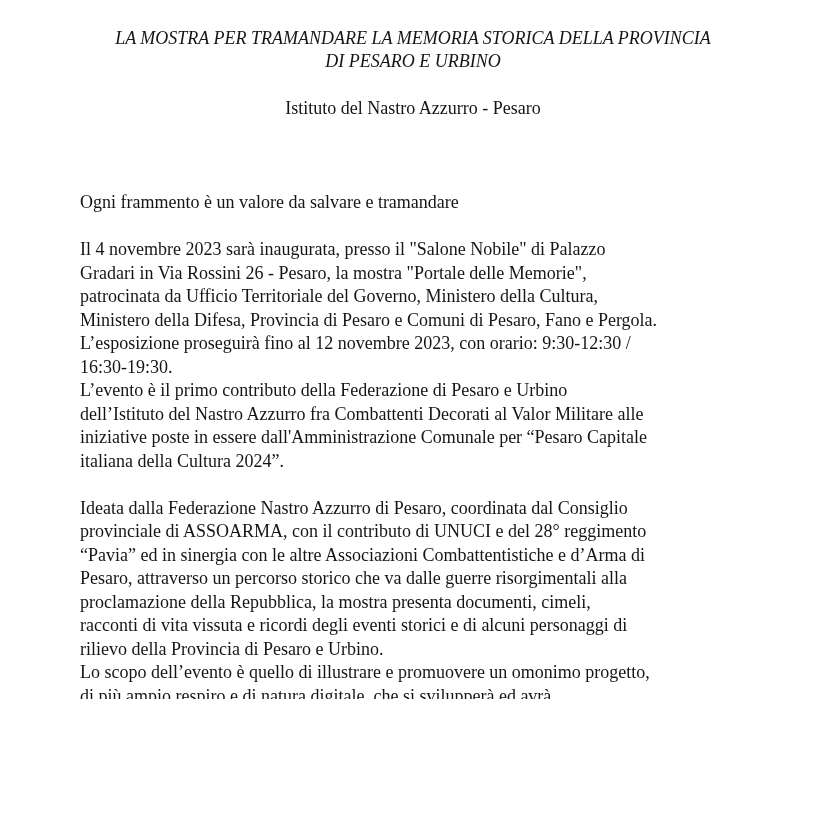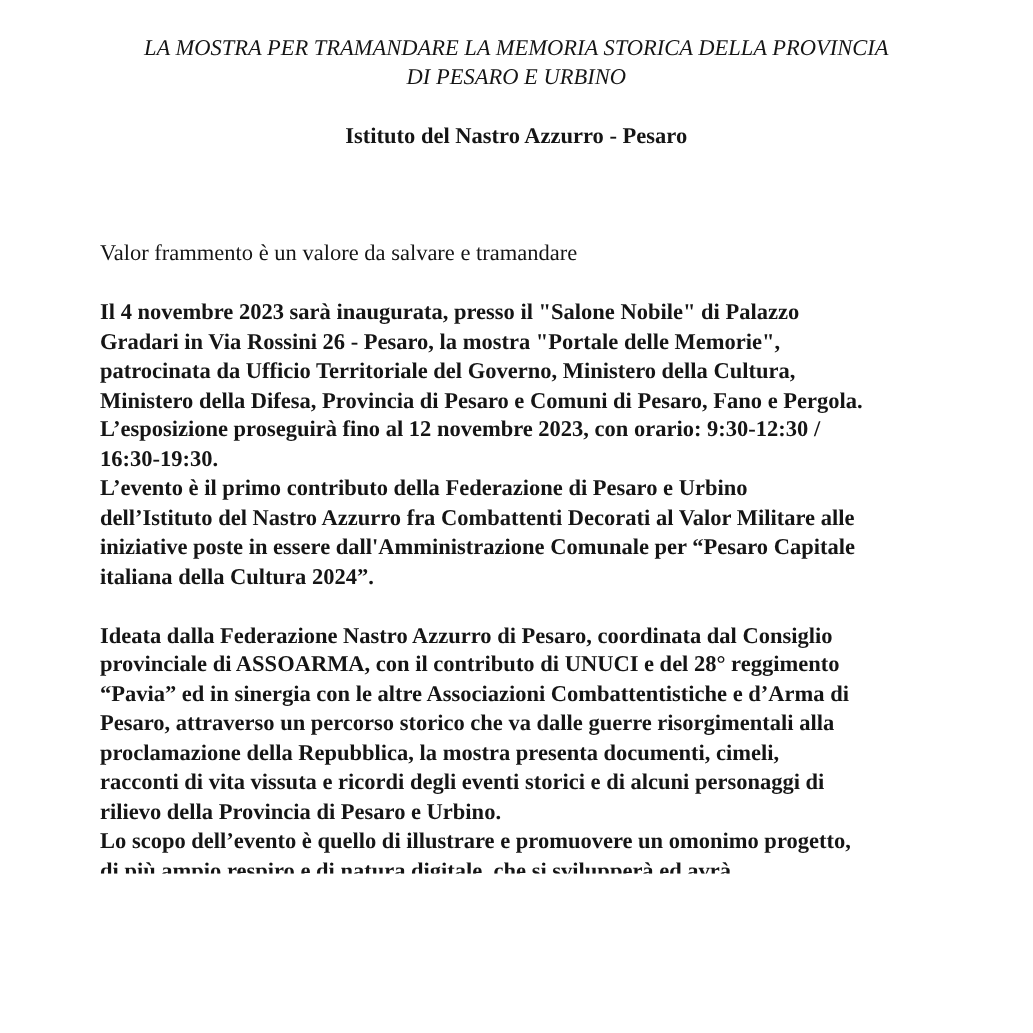--- a/index.html
+++ b/index.html
@@ -21,54 +21,52 @@
     text-align: center;
     white-space: pre-line;
   }
   .doc-title {
     font-style: italic;
     white-space: pre-line;
   }
   .doc-subtitle {
     font-style: normal;
     white-space: pre-line;
-    font-weight: bold;
   }
   .doc-body {
     margin-left: 80px;
     width: 692px;
     text-align: left;
   }
   .tagline {
     margin-top: 47px;
     white-space: pre-line;
   }
   .para {
     margin-top: 23.5px;
     white-space: pre-line;
-    font-weight: bold;
   }
   .doc-link {
     color: inherit;
     text-decoration: underline;
     text-underline-offset: 2px;
     cursor: pointer;
   }
 </style>
 </head>
 <body>
 
 <div class="page">
   <header class="doc-header">
     <div class="doc-title">LA MOSTRA PER TRAMANDARE LA MEMORIA STORICA DELLA PROVINCIA
 DI PESARO E URBINO</div>
     <div class="doc-subtitle">Istituto del Nastro Azzurro - Pesaro</div>
   </header>
   <main class="doc-body">
-    <p class="tagline">Valor frammento è un valore da salvare e tramandare</p>
+    <p class="tagline">Ogni frammento è un valore da salvare e tramandare</p>
     <p class="para">Il 4 novembre 2023 sarà inaugurata, presso il "Salone Nobile" di Palazzo
 Gradari in Via Rossini 26 - Pesaro, la mostra "Portale delle Memorie",
 patrocinata da Ufficio Territoriale del Governo, Ministero della Cultura,
 Ministero della Difesa, Provincia di Pesaro e Comuni di Pesaro, Fano e Pergola.
 L’esposizione proseguirà fino al 12 novembre 2023, con orario: 9:30-12:30 /
 16:30-19:30.
 L’evento è il primo contributo della Federazione di Pesaro e Urbino
 dell’Istituto del Nastro Azzurro fra Combattenti Decorati al Valor Militare alle
 iniziative poste in essere dall'Amministrazione Comunale per “Pesaro Capitale
 italiana della Cultura 2024”.</p>

